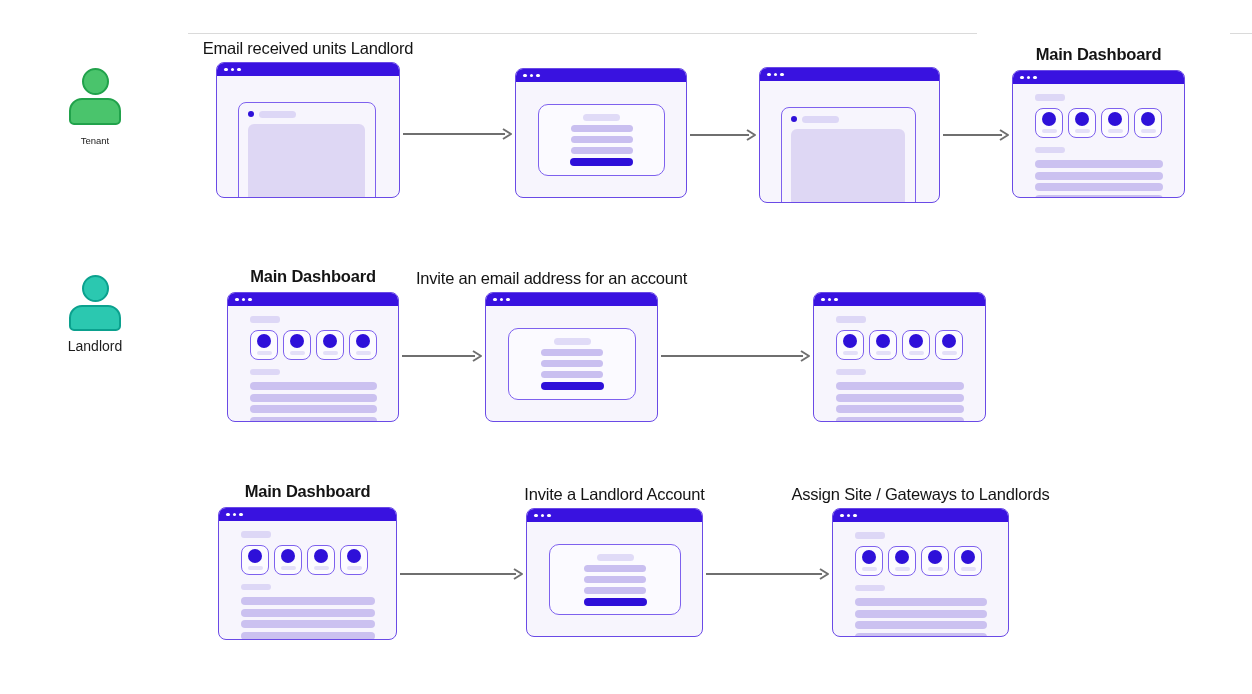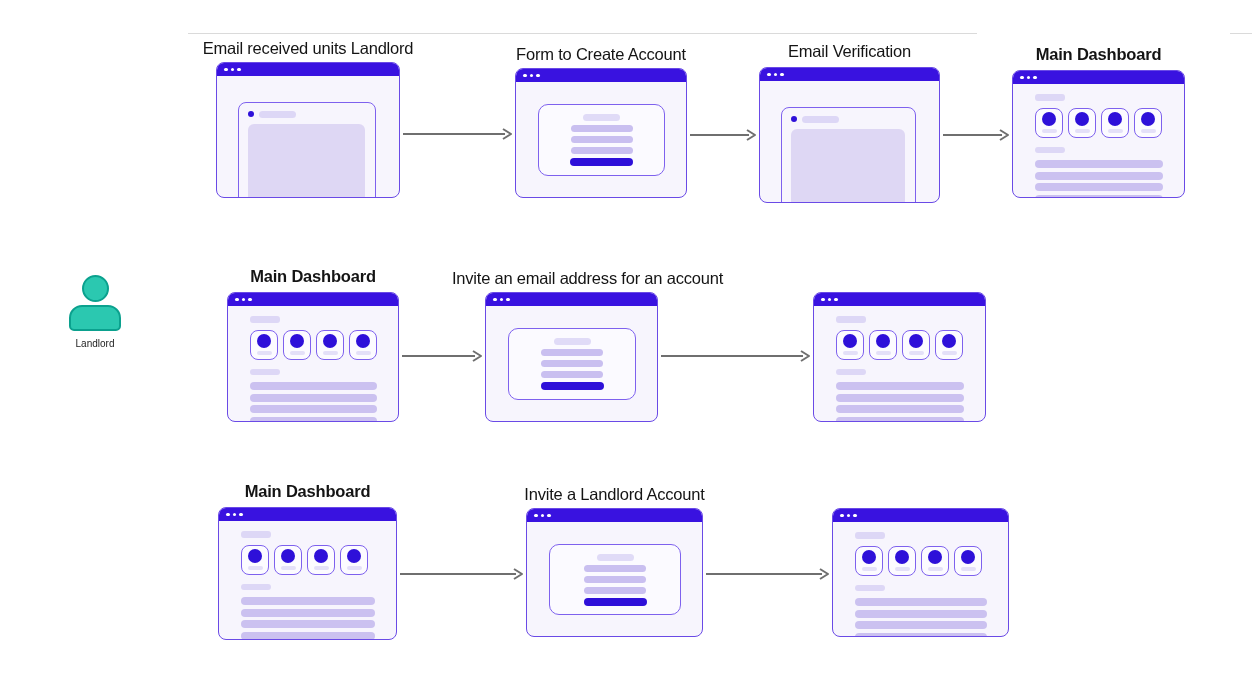--- a/index.html
+++ b/index.html
@@ -55,20 +55,25 @@
   .arrow{position:absolute;}
 </style>
 </head>
 <body>
 
 <div id="stage">
 
   <div class="hairline" style="left:188px;top:33px;width:789px;"></div>
   <div class="hairline" style="left:1230px;top:33px;width:22px;"></div>
 
+  <div class="person" style="left:69px;top:68px;width:52px;">
+    <div class="p-head" style="width:27px;height:27px;background:#4ac46c;border:2.5px solid #21a24b;"></div>
+    <div class="p-body" style="width:52px;height:27px;background:#4ac46c;border:2.5px solid #21a24b;border-radius:13px 13px 5px 5px;"></div>
+    <div class="p-label" style="font-size:9.5px;margin-top:10px;">Tenant</div>
+  </div>
 
   <div class="step-title" style="left:146px;top:38px;width:324px;">Email received units Landlord</div>
   <div class="window" style="left:216px;top:62px;width:184px;height:136px;">
     <div class="titlebar">
       <span class="tdot"></span>
         <span class="tdot"></span>
         <span class="tdot"></span>
     </div>
     <div class="win-body">
       <div class="email-panel">
@@ -77,21 +82,20 @@
         <div class="e-rect"></div>
       </div>
     </div>
   </div>
 
   <svg class="arrow" style="left:402px;top:126px;" width="111" height="16">
     <line x1="1" y1="8" x2="103" y2="8" stroke="#6f6f6f" stroke-width="2"></line>
     <polyline points="101,3 109,8 101,13" fill="none" stroke="#6f6f6f" stroke-width="2" stroke-linejoin="round"></polyline>
   </svg>
 
-  <div class="step-title" style="left:445px;top:44px;width:312px;">Form to Create Account</div>
   <div class="window" style="left:515px;top:68px;width:172px;height:130px;">
     <div class="titlebar">
       <span class="tdot"></span>
         <span class="tdot"></span>
         <span class="tdot"></span>
     </div>
     <div class="win-body">
       <div class="form-card">
         <div class="f-bar-top"></div>
         <div class="f-bar-mid"></div>
@@ -100,21 +104,20 @@
         <div class="f-bar-dark"></div>
       </div>
     </div>
   </div>
 
   <svg class="arrow" style="left:689px;top:127px;" width="68" height="16">
     <line x1="1" y1="8" x2="60" y2="8" stroke="#6f6f6f" stroke-width="2"></line>
     <polyline points="58,3 66,8 58,13" fill="none" stroke="#6f6f6f" stroke-width="2" stroke-linejoin="round"></polyline>
   </svg>
 
-  <div class="step-title" style="left:689px;top:41px;width:321px;">Email Verification</div>
   <div class="window" style="left:759px;top:67px;width:181px;height:136px;">
     <div class="titlebar">
       <span class="tdot"></span>
         <span class="tdot"></span>
         <span class="tdot"></span>
     </div>
     <div class="win-body">
       <div class="email-panel">
         <div class="e-dot"></div>
         <div class="e-bar"></div>
@@ -161,21 +164,21 @@
         <div class="d-row"></div>
         <div class="d-row"></div>
         <div class="d-row"></div>
       </div>
     </div>
   </div>
 
   <div class="person" style="left:69px;top:275px;width:52px;">
     <div class="p-head" style="width:27px;height:27px;background:#2bc8b0;border:2.5px solid #0ba18e;"></div>
     <div class="p-body" style="width:52px;height:26px;background:#2bc8b0;border:2.5px solid #0ba18e;border-radius:13px 13px 5px 5px;"></div>
-    <div class="p-label" style="font-size:10px;margin-top:7px;">Landlord</div>
+    <div class="p-label" style="font-size:14px;margin-top:7px;">Landlord</div>
   </div>
 
   <div class="step-title bold" style="left:157px;top:266px;width:312px;">Main Dashboard</div>
   <div class="window" style="left:227px;top:292px;width:172px;height:130px;">
     <div class="titlebar">
       <span class="tdot"></span>
         <span class="tdot"></span>
         <span class="tdot"></span>
     </div>
     <div class="win-body dash">
@@ -206,21 +209,21 @@
         <div class="d-row"></div>
       </div>
     </div>
   </div>
 
   <svg class="arrow" style="left:401px;top:348px;" width="82" height="16">
     <line x1="1" y1="8" x2="74" y2="8" stroke="#6f6f6f" stroke-width="2"></line>
     <polyline points="72,3 80,8 72,13" fill="none" stroke="#6f6f6f" stroke-width="2" stroke-linejoin="round"></polyline>
   </svg>
 
-  <div class="step-title" style="left:431px;top:268px;width:313px;">Invite an email address for an account</div>
+  <div class="step-title" style="left:395px;top:268px;width:313px;">Invite an email address for an account</div>
   <div class="window" style="left:485px;top:292px;width:173px;height:130px;">
     <div class="titlebar">
       <span class="tdot"></span>
         <span class="tdot"></span>
         <span class="tdot"></span>
     </div>
     <div class="win-body">
       <div class="form-card">
         <div class="f-bar-top"></div>
         <div class="f-bar-mid"></div>
@@ -331,20 +334,21 @@
         <div class="f-bar-dark"></div>
       </div>
     </div>
   </div>
 
   <svg class="arrow" style="left:705px;top:566px;" width="125" height="16">
     <line x1="1" y1="8" x2="117" y2="8" stroke="#6f6f6f" stroke-width="2"></line>
     <polyline points="115,3 123,8 115,13" fill="none" stroke="#6f6f6f" stroke-width="2" stroke-linejoin="round"></polyline>
   </svg>
 
+  <div class="step-title" style="left:762px;top:484px;width:317px;">Assign Site / Gateways to Landlords</div>
   <div class="window" style="left:832px;top:508px;width:177px;height:129px;">
     <div class="titlebar">
       <span class="tdot"></span>
         <span class="tdot"></span>
         <span class="tdot"></span>
     </div>
     <div class="win-body dash">
       <div class="d-sm"></div>
       <div class="d-cards">
         <div class="d-card">

